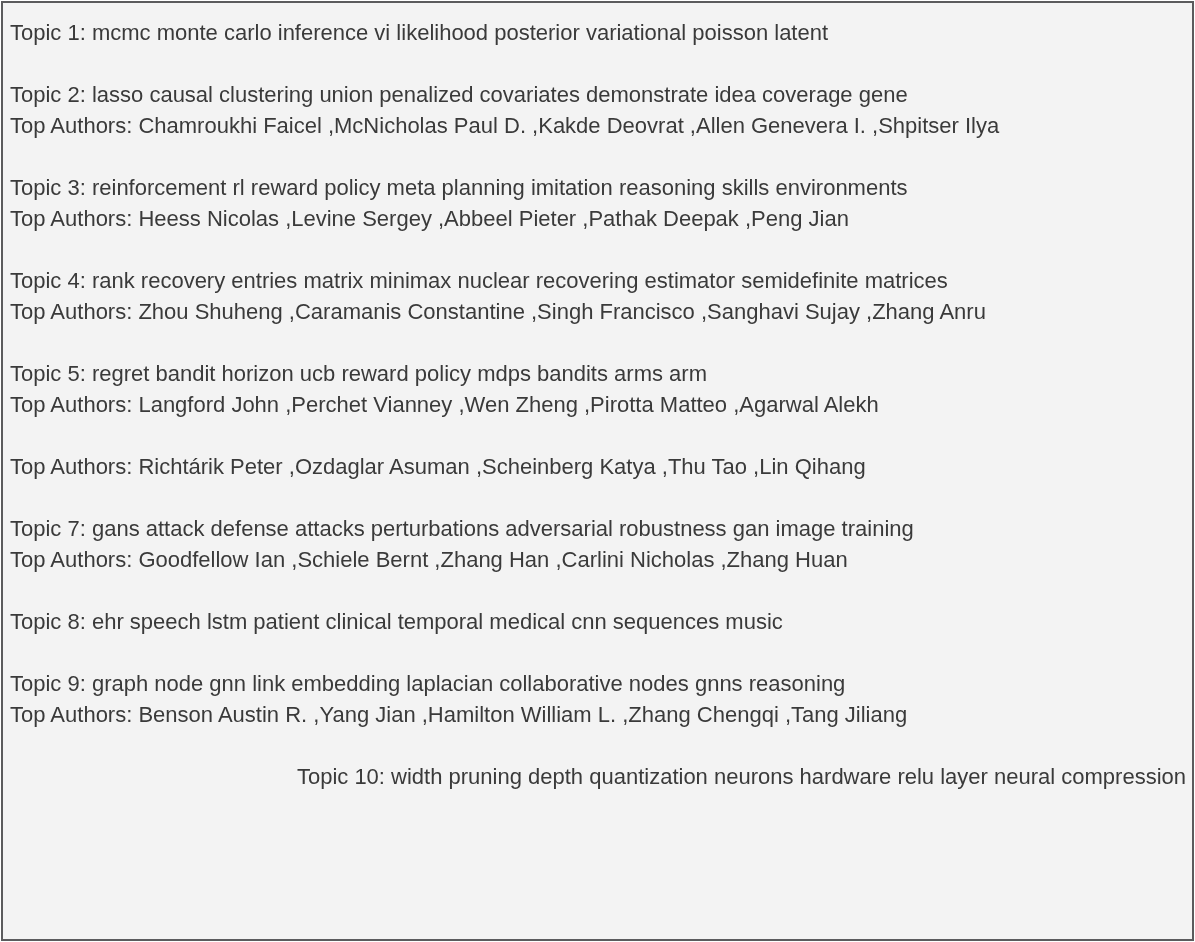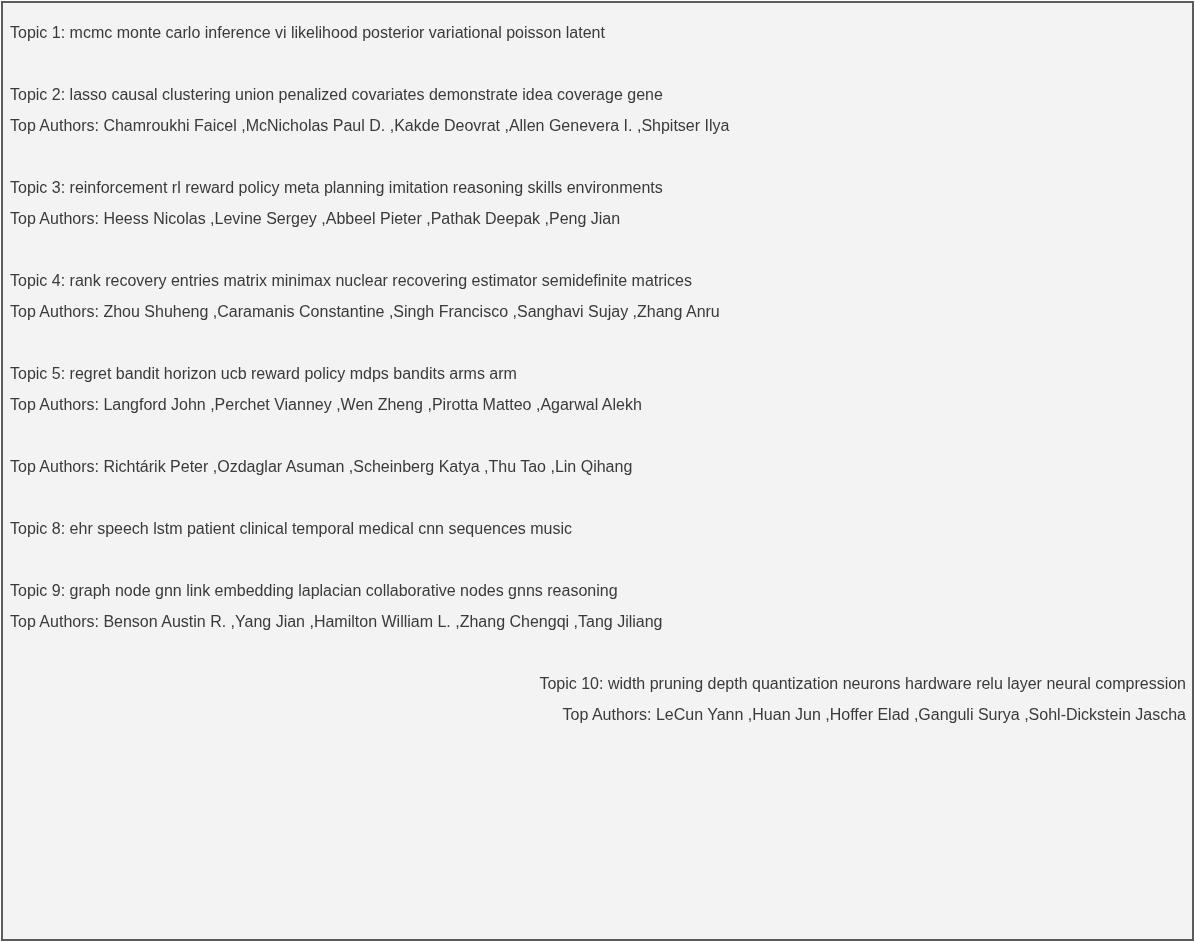--- a/index.html
+++ b/index.html
@@ -14,21 +14,21 @@
     position: absolute;
     left: 1px;
     top: 1px;
     right: 1px;
     bottom: 1px;
     box-sizing: border-box;
     border: 2.5px solid #5b5b5d;
     background: #f3f3f3;
     padding: 14px 6px 6px 7px;
     font-family: "Liberation Sans", "DejaVu Sans", sans-serif;
-    font-size: 16px;
+    font-size: 22px;
     line-height: 31px;
     color: #3a3a3a;
     white-space: nowrap;
     overflow: hidden;
   }
   .topic-block {
     margin-bottom: 31px; 
   }
   .topic-block:last-child {
     margin-bottom: 0;
@@ -64,28 +64,31 @@
 
   <div class="topic-block">
     <div class="line">Topic 5: regret bandit horizon ucb reward policy mdps bandits arms arm</div>
     <div class="line">Top Authors: Langford John ,Perchet Vianney ,Wen Zheng ,Pirotta Matteo ,Agarwal Alekh</div>
   </div>
 
   <div class="topic-block">
     <div class="line">Top Authors: Richtárik Peter ,Ozdaglar Asuman ,Scheinberg Katya ,Thu Tao ,Lin Qihang</div>
   </div>
 
+  <div class="topic-block">
+    <div class="line">Topic 7: gans attack defense attacks perturbations adversarial robustness gan image training</div>
+    <div class="line">Top Authors: Goodfellow Ian ,Schiele Bernt ,Zhang Han ,Carlini Nicholas ,Zhang Huan</div>
+  </div>
 
   <div class="topic-block">
     <div class="line">Topic 8: ehr speech lstm patient clinical temporal medical cnn sequences music</div>
   </div>
 
   <div class="topic-block">
     <div class="line">Topic 9: graph node gnn link embedding laplacian collaborative nodes gnns reasoning</div>
     <div class="line">Top Authors: Benson Austin R. ,Yang Jian ,Hamilton William L. ,Zhang Chengqi ,Tang Jiliang</div>
   </div>
 
   <div class="topic-block">
     <div class="line">Topic 10: width pruning depth quantization neurons hardware relu layer neural compression</div>
-    <div class="line">Top Authors: LeCun Yann ,Huan Jun ,Hoffer Elad ,Ganguli Surya ,Sohl-Dickstein Jascha</div>
   </div>
 
 </div>
 
 </body></html>

